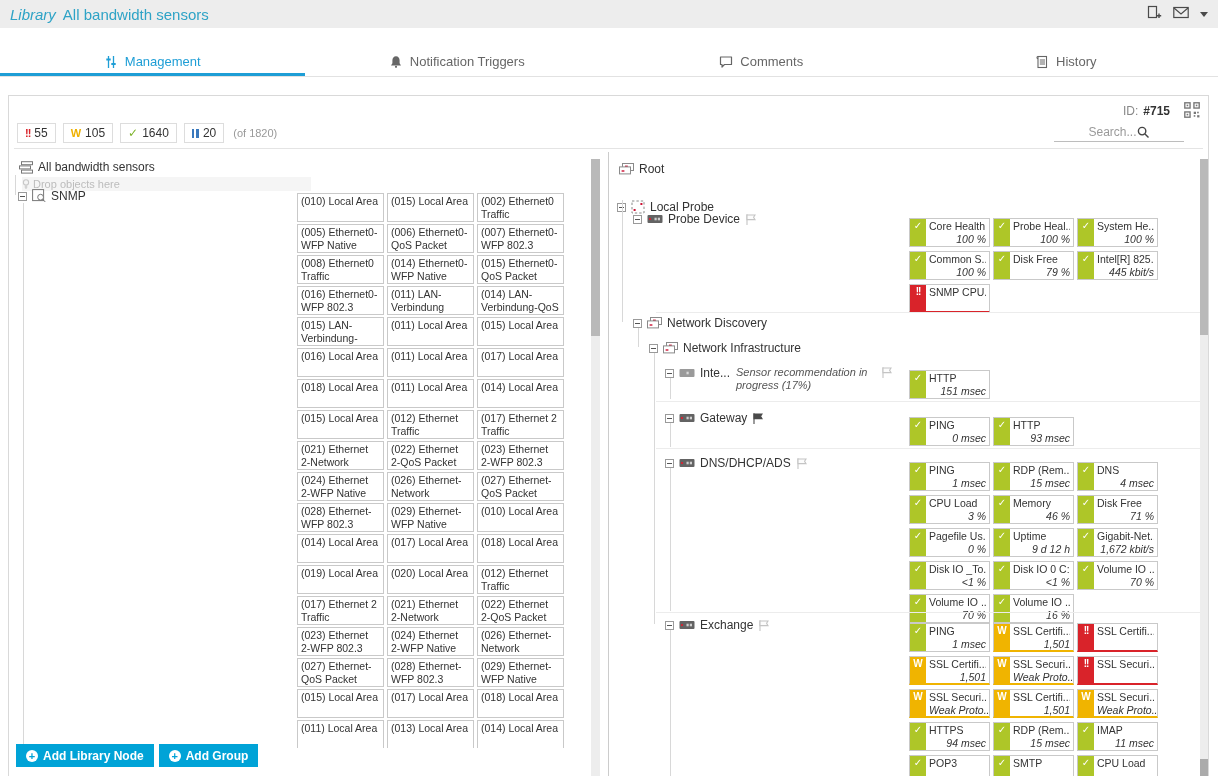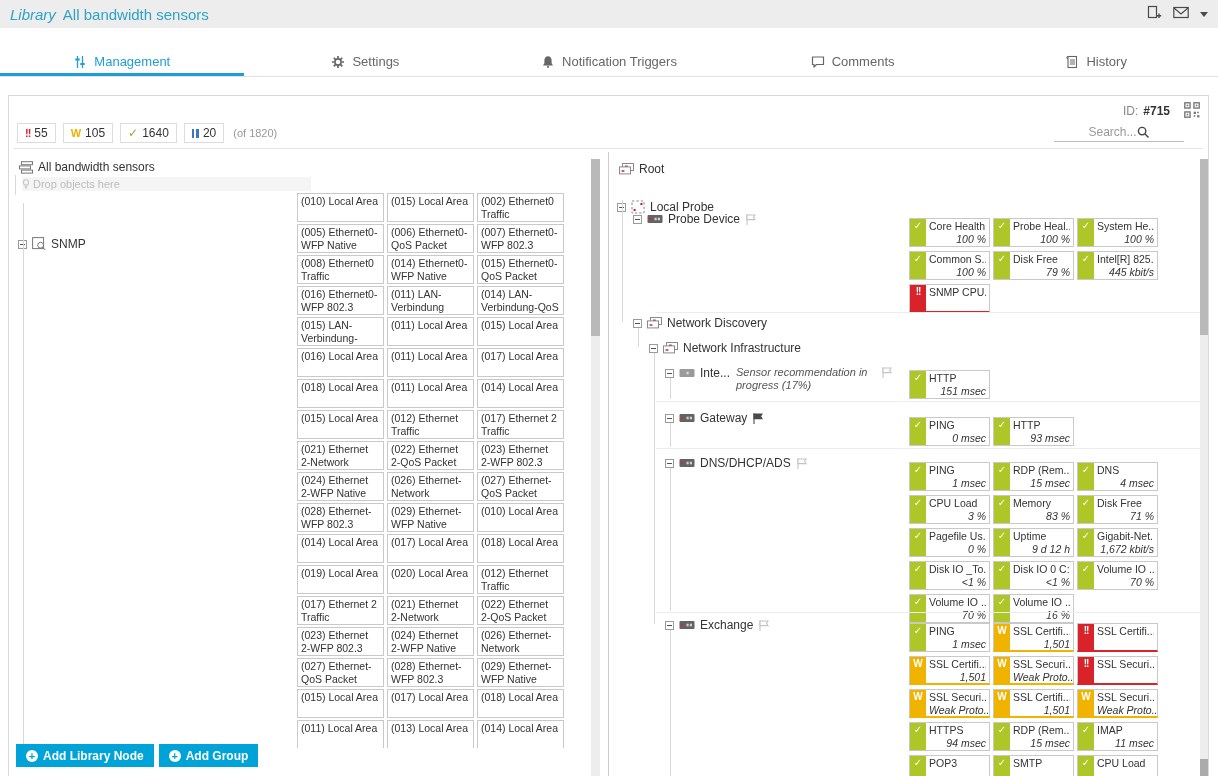--- a/index.html
+++ b/index.html
@@ -110,27 +110,20 @@
 
   <div class="tabbar">
     <div class="tab active">
       <svg width="14" height="14" viewBox="0 0 14 14" fill="none" stroke="currentColor">
         <path d="M4.5 1 V13 M9.5 1 V13" stroke-width="1.3"></path>
         <path d="M2.3 4.5 H6.7 M7.3 9 H11.7" stroke-width="2.2"></path>
       </svg>
       <span>Management</span>
     </div>
     <div class="tab">
-      <svg width="14" height="14" viewBox="0 0 14 14" fill="none" stroke="currentColor">
-        <circle cx="7" cy="7" r="3.1" stroke-width="1.6"></circle>
-        <path d="M7 1v2.2 M7 10.8V13 M1 7h2.2 M10.8 7H13 M2.8 2.8l1.6 1.6 M9.6 9.6l1.7 1.7 M11.2 2.8L9.6 4.4 M4.4 9.6l-1.6 1.7" stroke-width="1.7"></path>
-      </svg>
-      <span>Settings</span>
-    </div>
-    <div class="tab">
       <svg width="14" height="14" viewBox="0 0 14 14">
         <path d="M7 1.2 C4.8 1.2 3.4 3 3.4 5.2 L3.4 8.2 L2 10.4 L12 10.4 L10.6 8.2 L10.6 5.2 C10.6 3 9.2 1.2 7 1.2 Z" fill="currentColor"></path>
         <circle cx="7" cy="11.8" r="1.1" fill="currentColor"></circle>
       </svg>
       <span>Notification Triggers</span>
     </div>
     <div class="tab">
       <svg width="14" height="14" viewBox="0 0 14 14" fill="none" stroke="currentColor" stroke-width="1.2">
         <path d="M1.5 2 H12.5 V9.5 H5.5 L3 12 V9.5 H1.5 Z" stroke-linejoin="round"></path>
       </svg>
@@ -209,21 +202,21 @@
     </div>
 
     <div class="drop-hint">
       <svg width="8" height="11" viewBox="0 0 8 11" fill="none" stroke="#c8c8c8" stroke-width="1.1">
         <circle cx="4" cy="3.4" r="2.6"></circle>
           <path d="M4 6.2 V10 M2.6 8 H5.4"></path>
       </svg>
       <span>Drop objects here</span>
     </div>
 
-    <div class="tree-row" style="left:9px; top:93px;margin-top:48px;">
+    <div class="tree-row" style="left:9px; top:93px;">
       <span class="expander"></span>
       <svg width="14" height="14" viewBox="0 0 14 14" fill="#fff" stroke="#777" stroke-width="1">
         <rect x="0.6" y="0.6" width="11" height="11"></rect>
           <circle cx="8.6" cy="8.2" r="2.9"></circle>
           <path d="M10.7 10.3 L13.3 13"></path>
       </svg>
       <span>SNMP</span>
     </div>
 
     <div class="vline" style="left:6px; top:79px; height:20px;"></div>
@@ -510,21 +503,21 @@
           <span class="stripe">✓</span>
           <span class="tile-body">
             <span class="tile-name">CPU Load</span>
             <span class="tile-value">3 %</span>
           </span>
         </div>
         <div class="sensor-tile ok">
           <span class="stripe">✓</span>
           <span class="tile-body">
             <span class="tile-name">Memory</span>
-            <span class="tile-value">83 %</span>
+            <span class="tile-value">46 %</span>
           </span>
         </div>
         <div class="sensor-tile ok">
           <span class="stripe">✓</span>
           <span class="tile-body">
             <span class="tile-name">Disk Free</span>
             <span class="tile-value">71 %</span>
           </span>
         </div>
         <div class="sensor-tile ok">

